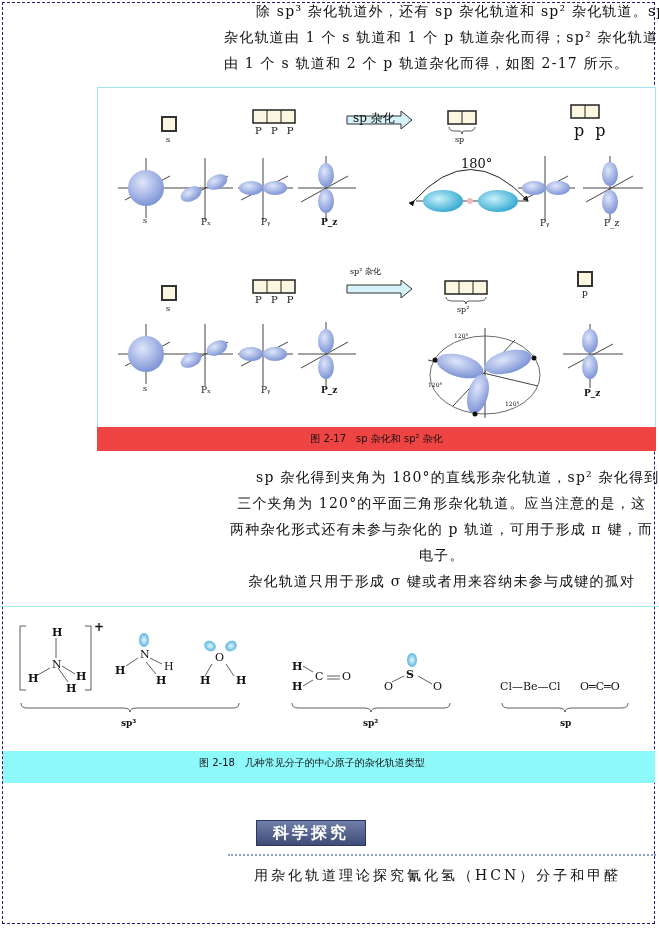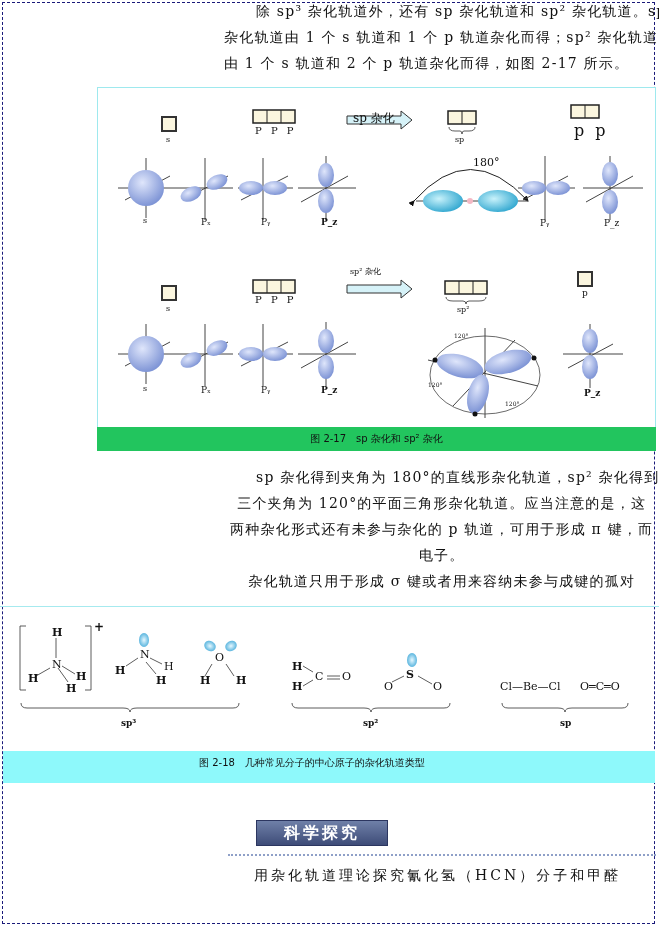--- a/index.html
+++ b/index.html
@@ -6,32 +6,32 @@
   body { width:659px; height:928px; position:relative; overflow:hidden;
          font-family:"DejaVu Serif", "Liberation Serif", serif; color:#111; }
   .page-border { position:absolute; left:2px; top:2px; width:653px; height:922px;
          border:1px dashed #1a1a7a; box-sizing:border-box; }
   .para { position:absolute; font-size:14px; line-height:26px; letter-spacing:1.2px; white-space:nowrap; }
   .para .line { display:block; height:26px; }
 
   .fig1 { position:absolute; left:97px; top:87px; width:559px; height:363px;
           border:1px solid #9ee9ee; box-sizing:border-box; background:#fff; }
   .fig1-cap { position:absolute; left:97px; top:427px; width:559px; height:24px;
-          background:#22c55e; font-size:10px; line-height:24px; text-align:center;
+          background:#ef4444; font-size:10px; line-height:24px; text-align:center;
           font-family:"DejaVu Sans", sans-serif; }
   .fig2-top { position:absolute; left:0; top:606px; width:659px; height:1px; background:#a6eaef; }
   .fig2-cap { position:absolute; left:3px; top:751px; width:652px; height:32px;
           background:#8ef9fb; font-size:10px; line-height:24px;
           font-family:"DejaVu Sans", sans-serif; }
   .fig2-cap span { position:absolute; left:196px; }
 
   .svg-abs { position:absolute; left:0; top:0; }
   .lbl { font-family:"DejaVu Serif", serif; }
 
-  .badge { position:absolute; left:256px; top:820px; width:132px; height:26px;
+  .badge { position:absolute; left:256px; top:820px; width:110px; height:26px;
            background:linear-gradient(#6f80a8,#3e4c78); border:1px solid #2c3660;
            box-sizing:border-box; color:#fff; font-weight:bold; font-size:16px;
            line-height:24px; text-align:center; letter-spacing:3px;
            font-family:"DejaVu Sans", sans-serif; }
   .dotline { position:absolute; left:228px; top:854px; width:428px; height:2px;
            border-top:2px dotted #8fa0c8; }
 </style>
 </head>
 <body>
 
@@ -203,21 +203,21 @@
       <ellipse cx="492" cy="253" rx="8" ry="12" fill="url(#gb)"></ellipse>
       <ellipse cx="492" cy="279" rx="8" ry="12" fill="url(#gb)"></ellipse>
     </g>
   </svg>
 
   <span class="lbl" style="position:absolute; left:68px; top:47px; font-size:8px;">s</span>
   <span class="lbl" style="position:absolute; left:157px; top:37px; font-size:10px; letter-spacing:3px;">P P P</span>
   <span class="lbl" style="position:absolute; left:255px; top:10px; font-size:12px;margin-top:12px;">sp 杂化</span>
   <span class="lbl" style="position:absolute; left:357px; top:47px; font-size:8px;">sp</span>
   <span class="lbl" style="position:absolute; left:476px; top:33px; font-size:16px; letter-spacing:3px;">p p</span>
-  <span class="lbl" style="position:absolute; left:375px; top:68px; font-size:11px;">180°</span>
+  <span class="lbl" style="position:absolute; left:363px; top:68px; font-size:13px;">180°</span>
   <span class="lbl" style="position:absolute; left:45px; top:128px; font-size:8px;">s</span>
   <span class="lbl" style="position:absolute; left:103px; top:129px; font-size:9px;">Pₓ</span>
   <span class="lbl" style="position:absolute; left:163px; top:129px; font-size:9px;">Pᵧ</span>
   <span class="lbl" style="position:absolute; left:223px; top:129px; font-size:9px; font-weight:bold;">P_z</span>
   <span class="lbl" style="position:absolute; left:442px; top:130px; font-size:9px;">Pᵧ</span>
   <span class="lbl" style="position:absolute; left:506px; top:130px; font-size:9px;">P_z</span>
 
   <span class="lbl" style="position:absolute; left:68px; top:216px; font-size:8px;">s</span>
   <span class="lbl" style="position:absolute; left:157px; top:206px; font-size:10px; letter-spacing:3px;">P P P</span>
   <span class="lbl" style="position:absolute; left:252px; top:178px; font-size:8px;text-align:right;">sp² 杂化</span>

